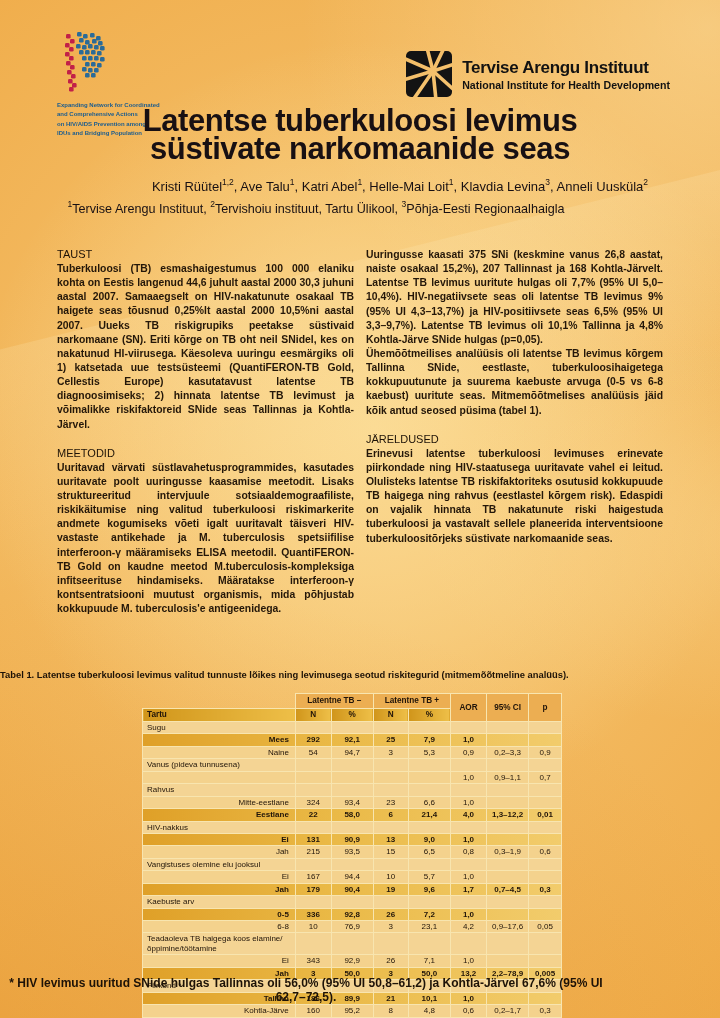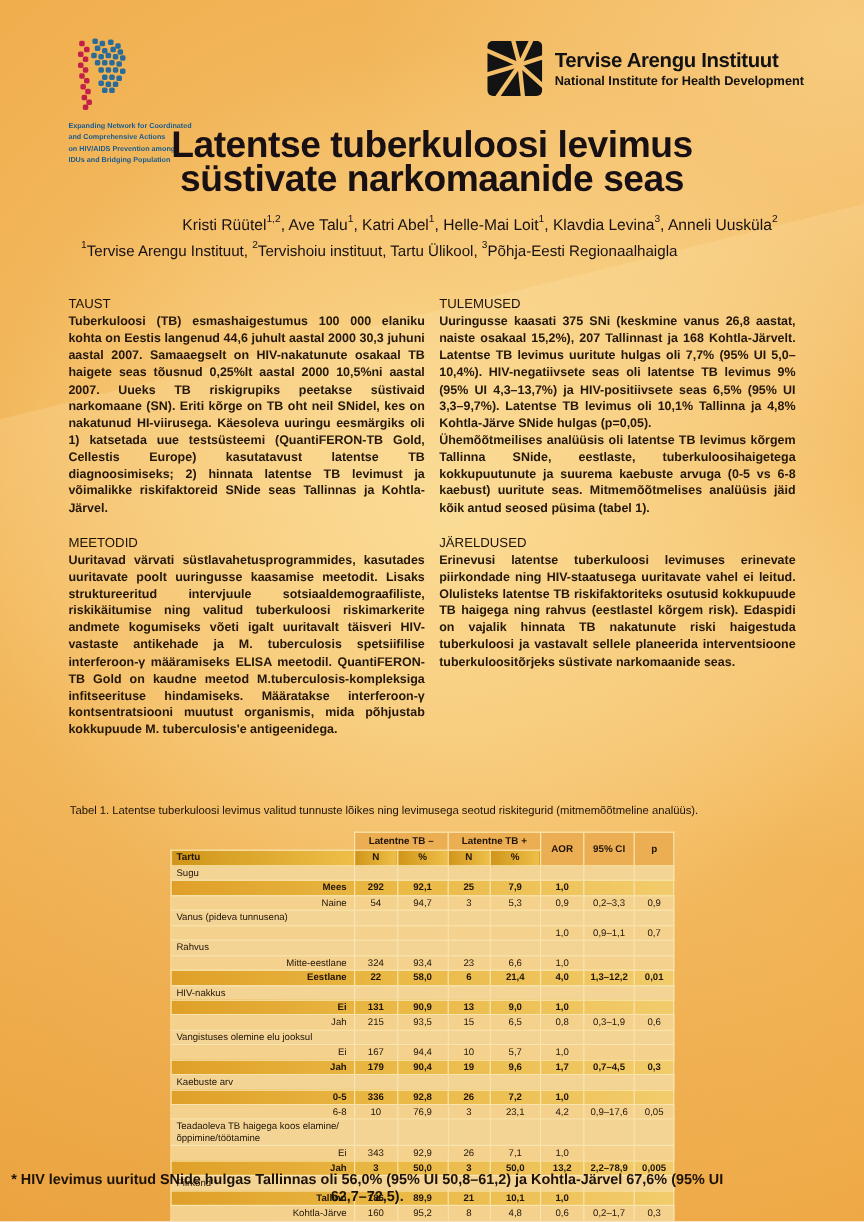--- a/index.html
+++ b/index.html
@@ -16,40 +16,40 @@
     background:radial-gradient(ellipse at 82% 18%, rgba(255,236,185,0.45), rgba(255,236,185,0) 65%);}
   .band-c{left:-10%;top:26%;width:120%;height:34%;transform:rotate(-14deg);
     background:linear-gradient(rgba(255,240,195,0.18), rgba(255,240,195,0) 70%);}
   .band-d{right:-20%;top:30%;width:70%;height:45%;
     background:radial-gradient(ellipse at 80% 50%, rgba(252,224,160,0.35), rgba(252,224,160,0) 60%);}
 
   
   .top{position:absolute;top:30px;left:57px;right:50px;display:flex;justify-content:space-between;align-items:flex-start;}
   .net-logo{width:190px;}
   .net-lines{margin-top:5px;font-size:6px;font-weight:bold;color:#1a5c8f;line-height:1.55;}
-  .tai-logo{display:flex;align-items:center;gap:10px;margin-top:4px;}
+  .tai-logo{display:flex;align-items:center;gap:10px;margin-top:21px;}
   .tai-name{font-size:17px;font-weight:bold;color:#121212;letter-spacing:-0.3px;}
   .tai-sub{font-size:10.6px;font-weight:bold;color:#121212;margin-top:1px;}
 
   
   .title{position:absolute;top:107px;left:0;width:720px;text-align:center;margin:0;
     font-size:31px;line-height:28px;font-weight:bold;color:#181013;letter-spacing:-0.4px;}
   .authors{position:absolute;top:178px;left:0;width:720px;text-align:center;font-size:13px;color:#181013;padding-left:40px;}
   .authors sup,.affil sup{font-size:8.5px;position:relative;top:-1px;}
   .affil{position:absolute;top:200px;left:0;width:632px;text-align:center;font-size:12.6px;color:#181013;}
 
   
   .cols{position:absolute;top:248px;left:57px;width:606px;display:flex;gap:12px;}
   .col{width:297px;}
   .sec-h{margin:0 0 2px 0;font-size:11px;font-weight:normal;color:#1d1207;}
   .sec-h.spaced{margin-top:15px;}
   .sec-p{margin:0;font-size:10.4px;line-height:1.36;text-align:justify;font-weight:bold;color:#241709;}
 
   
-  .tcaption{position:absolute;top:669px;left:0;width:640px;text-align:center;font-size:9.4px;font-weight:normal;color:#1d1207;}
+  .tcaption{position:absolute;top:669px;left:0;width:640px;font-size:9.4px;font-weight:bold;color:#1d1207;}
   .twrap{position:absolute;top:693px;left:120px;width:492px;}
   table{border-collapse:collapse;width:420px;font-size:8px;color:#201409;margin-left:22px;}
   col.c-tun{width:183px;} col.c-n{width:42px;} col.c-pct{width:50px;}
   col.c-aor{width:40px;} col.c-ci{width:50px;} col.c-p{width:35px;}
   th,td{border:1px solid #f8e5af;padding:1px 3px;text-align:center;vertical-align:middle;line-height:1.18;height:9px;}
   td.corner{background:transparent;border:none;}
   tr.ghead th{background:#ecae52;font-weight:bold;font-size:8.2px;height:12px;}
   tr.sub th{background:linear-gradient(90deg,#d0951a,#eebf48);font-weight:bold;font-size:8.2px;height:10px;}
   tr.sub th.tun{text-align:left;padding-left:4px;}
   tr.cat{background:#f4d494;}
@@ -155,21 +155,20 @@
   <div class="affil"><sup>1</sup><span>Tervise Arengu Instituut, </span><sup>2</sup><span>Tervishoiu instituut, Tartu Ülikool, </span><sup>3</sup><span>Põhja-Eesti Regionaalhaigla</span></div>
 
   <main class="cols">
     <section class="col">
       <h2 class="sec-h">TAUST</h2>
       <p class="sec-p">Tuberkuloosi (TB) esmashaigestumus 100 000 elaniku kohta on Eestis langenud 44,6 juhult aastal 2000 30,3 juhuni aastal 2007. Samaaegselt on HIV-nakatunute osakaal TB haigete seas tõusnud 0,25%lt aastal 2000 10,5%ni aastal 2007. Uueks TB riskigrupiks peetakse süstivaid narkomaane (SN). Eriti kõrge on TB oht neil SNidel, kes on nakatunud HI-viirusega. Käesoleva uuringu eesmärgiks oli 1) katsetada uue testsüsteemi (QuantiFERON-TB Gold, Cellestis Europe) kasutatavust latentse TB diagnoosimiseks; 2) hinnata latentse TB levimust ja võimalikke riskifaktoreid SNide seas Tallinnas ja Kohtla-Järvel.</p>
       <h2 class="sec-h spaced">MEETODID</h2>
       <p class="sec-p">Uuritavad värvati süstlavahetusprogrammides, kasutades uuritavate poolt uuringusse kaasamise meetodit. Lisaks struktureeritud intervjuule sotsiaaldemograafiliste, riskikäitumise ning valitud tuberkuloosi riskimarkerite andmete kogumiseks võeti igalt uuritavalt täisveri HIV-vastaste antikehade ja M. tuberculosis spetsiifilise interferoon-γ määramiseks ELISA meetodil. QuantiFERON-TB Gold on kaudne meetod M.tuberculosis-kompleksiga infitseerituse hindamiseks. Määratakse interferoon-γ kontsentratsiooni muutust organismis, mida põhjustab kokkupuude M. tuberculosis'e antigeenidega.</p>
     </section>
     <section class="col">
-      <h2 class="sec-h">TULEMUSED</h2>
       <p class="sec-p">Uuringusse kaasati 375 SNi (keskmine vanus 26,8 aastat, naiste osakaal 15,2%), 207 Tallinnast ja 168 Kohtla-Järvelt. Latentse TB levimus uuritute hulgas oli 7,7% (95% UI 5,0–10,4%). HIV-negatiivsete seas oli latentse TB levimus 9% (95% UI 4,3–13,7%) ja HIV-positiivsete seas 6,5% (95% UI 3,3–9,7%). Latentse TB levimus oli 10,1% Tallinna ja 4,8% Kohtla-Järve SNide hulgas (p=0,05).</p>
       <p class="sec-p">Ühemõõtmeilises analüüsis oli latentse TB levimus kõrgem Tallinna SNide, eestlaste, tuberkuloosihaigetega kokkupuutunute ja suurema kaebuste arvuga (0-5 vs 6-8 kaebust) uuritute seas. Mitmemõõtmelises analüüsis jäid kõik antud seosed püsima (tabel 1).</p>
       <h2 class="sec-h spaced">JÄRELDUSED</h2>
       <p class="sec-p">Erinevusi latentse tuberkuloosi levimuses erinevate piirkondade ning HIV-staatusega uuritavate vahel ei leitud. Olulisteks latentse TB riskifaktoriteks osutusid kokkupuude TB haigega ning rahvus (eestlastel kõrgem risk). Edaspidi on vajalik hinnata TB nakatunute riski haigestuda tuberkuloosi ja vastavalt sellele planeerida interventsioone tuberkuloositõrjeks süstivate narkomaanide seas.</p>
     </section>
   </main>
 
   <div class="tcaption">Tabel 1. Latentse tuberkuloosi levimus valitud tunnuste lõikes ning levimusega seotud riskitegurid (mitmemõõtmeline analüüs).</div>
 
   <div class="twrap">

